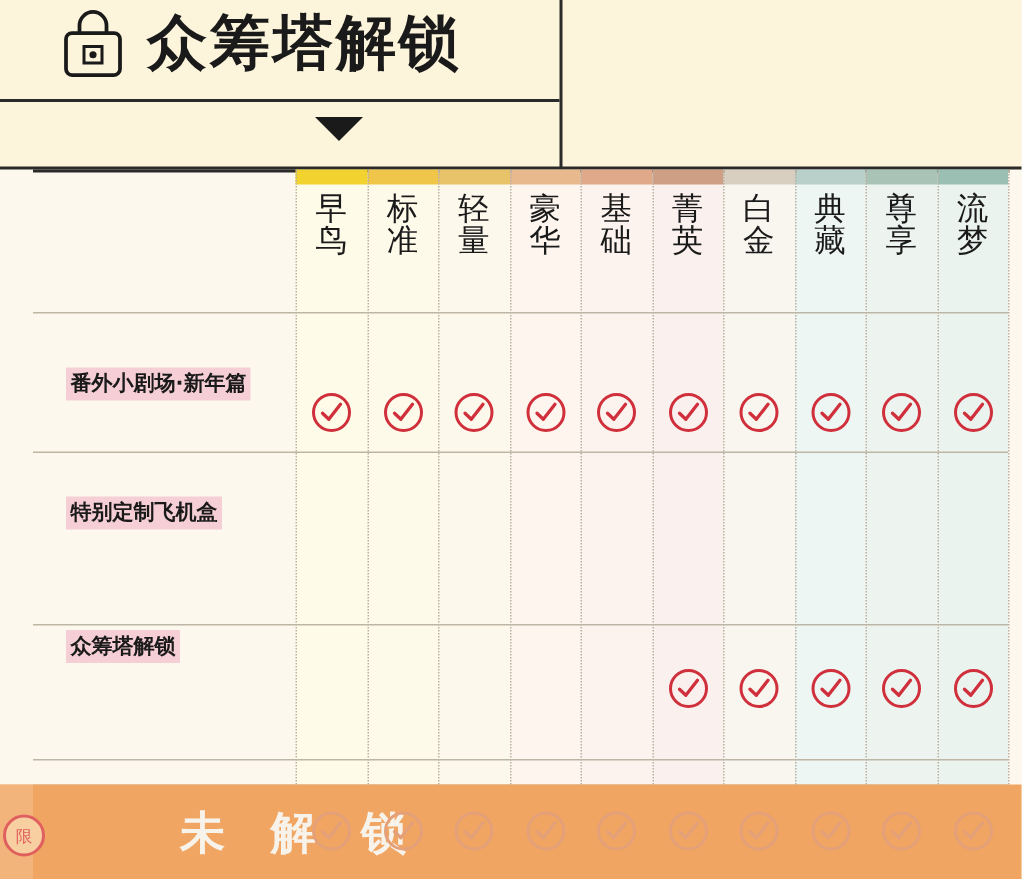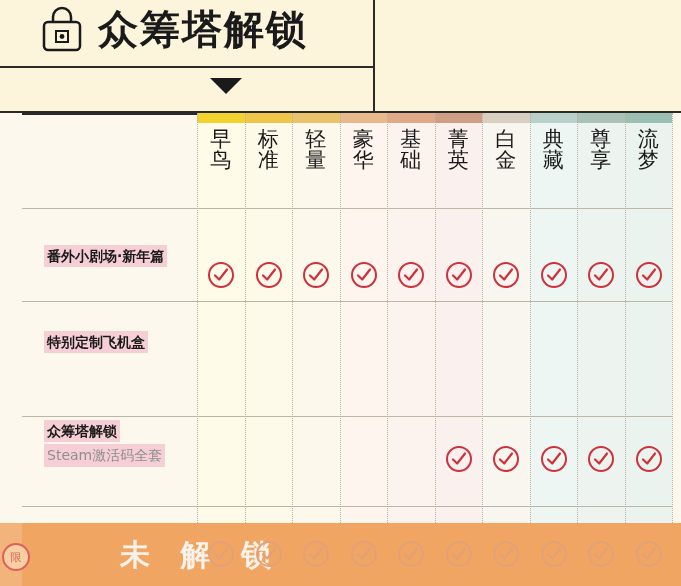--- a/index.html
+++ b/index.html
@@ -239,21 +239,20 @@
     </div>
   <div id="row-labels">
       <div class="rowlabel" style="top: 132px;">
         <div><span class="hl">番外小剧场·新年篇</span></div>
       </div>
       <div class="rowlabel" style="top: 218px;">
         <div><span class="hl">特别定制飞机盒</span></div>
       </div>
       <div class="rowlabel" style="top: 307px;">
         <div><span class="hl">众筹塔解锁</span></div>
-        <div><span class="sub">Steam激活码全套</span></div>
       </div>
     </div>
   <div id="checks">
       <div class="check" style="left: 185px; top: 148px;"><svg viewBox="0 0 28 28" width="28" height="28">
           <circle cx="14" cy="14" r="12" fill="none" stroke="#d0303c" stroke-width="2" opacity="1"></circle>
           <path d="M8 14.5 L12.2 18.5 L20 8.5" fill="none" stroke="#d0303c" stroke-width="2.2" stroke-linecap="round" stroke-linejoin="round" opacity="1"></path>
         </svg></div>
       <div class="check" style="left: 232.5px; top: 148px;"><svg viewBox="0 0 28 28" width="28" height="28">
           <circle cx="14" cy="14" r="12" fill="none" stroke="#d0303c" stroke-width="2" opacity="1"></circle>
           <path d="M8 14.5 L12.2 18.5 L20 8.5" fill="none" stroke="#d0303c" stroke-width="2.2" stroke-linecap="round" stroke-linejoin="round" opacity="1"></path>

